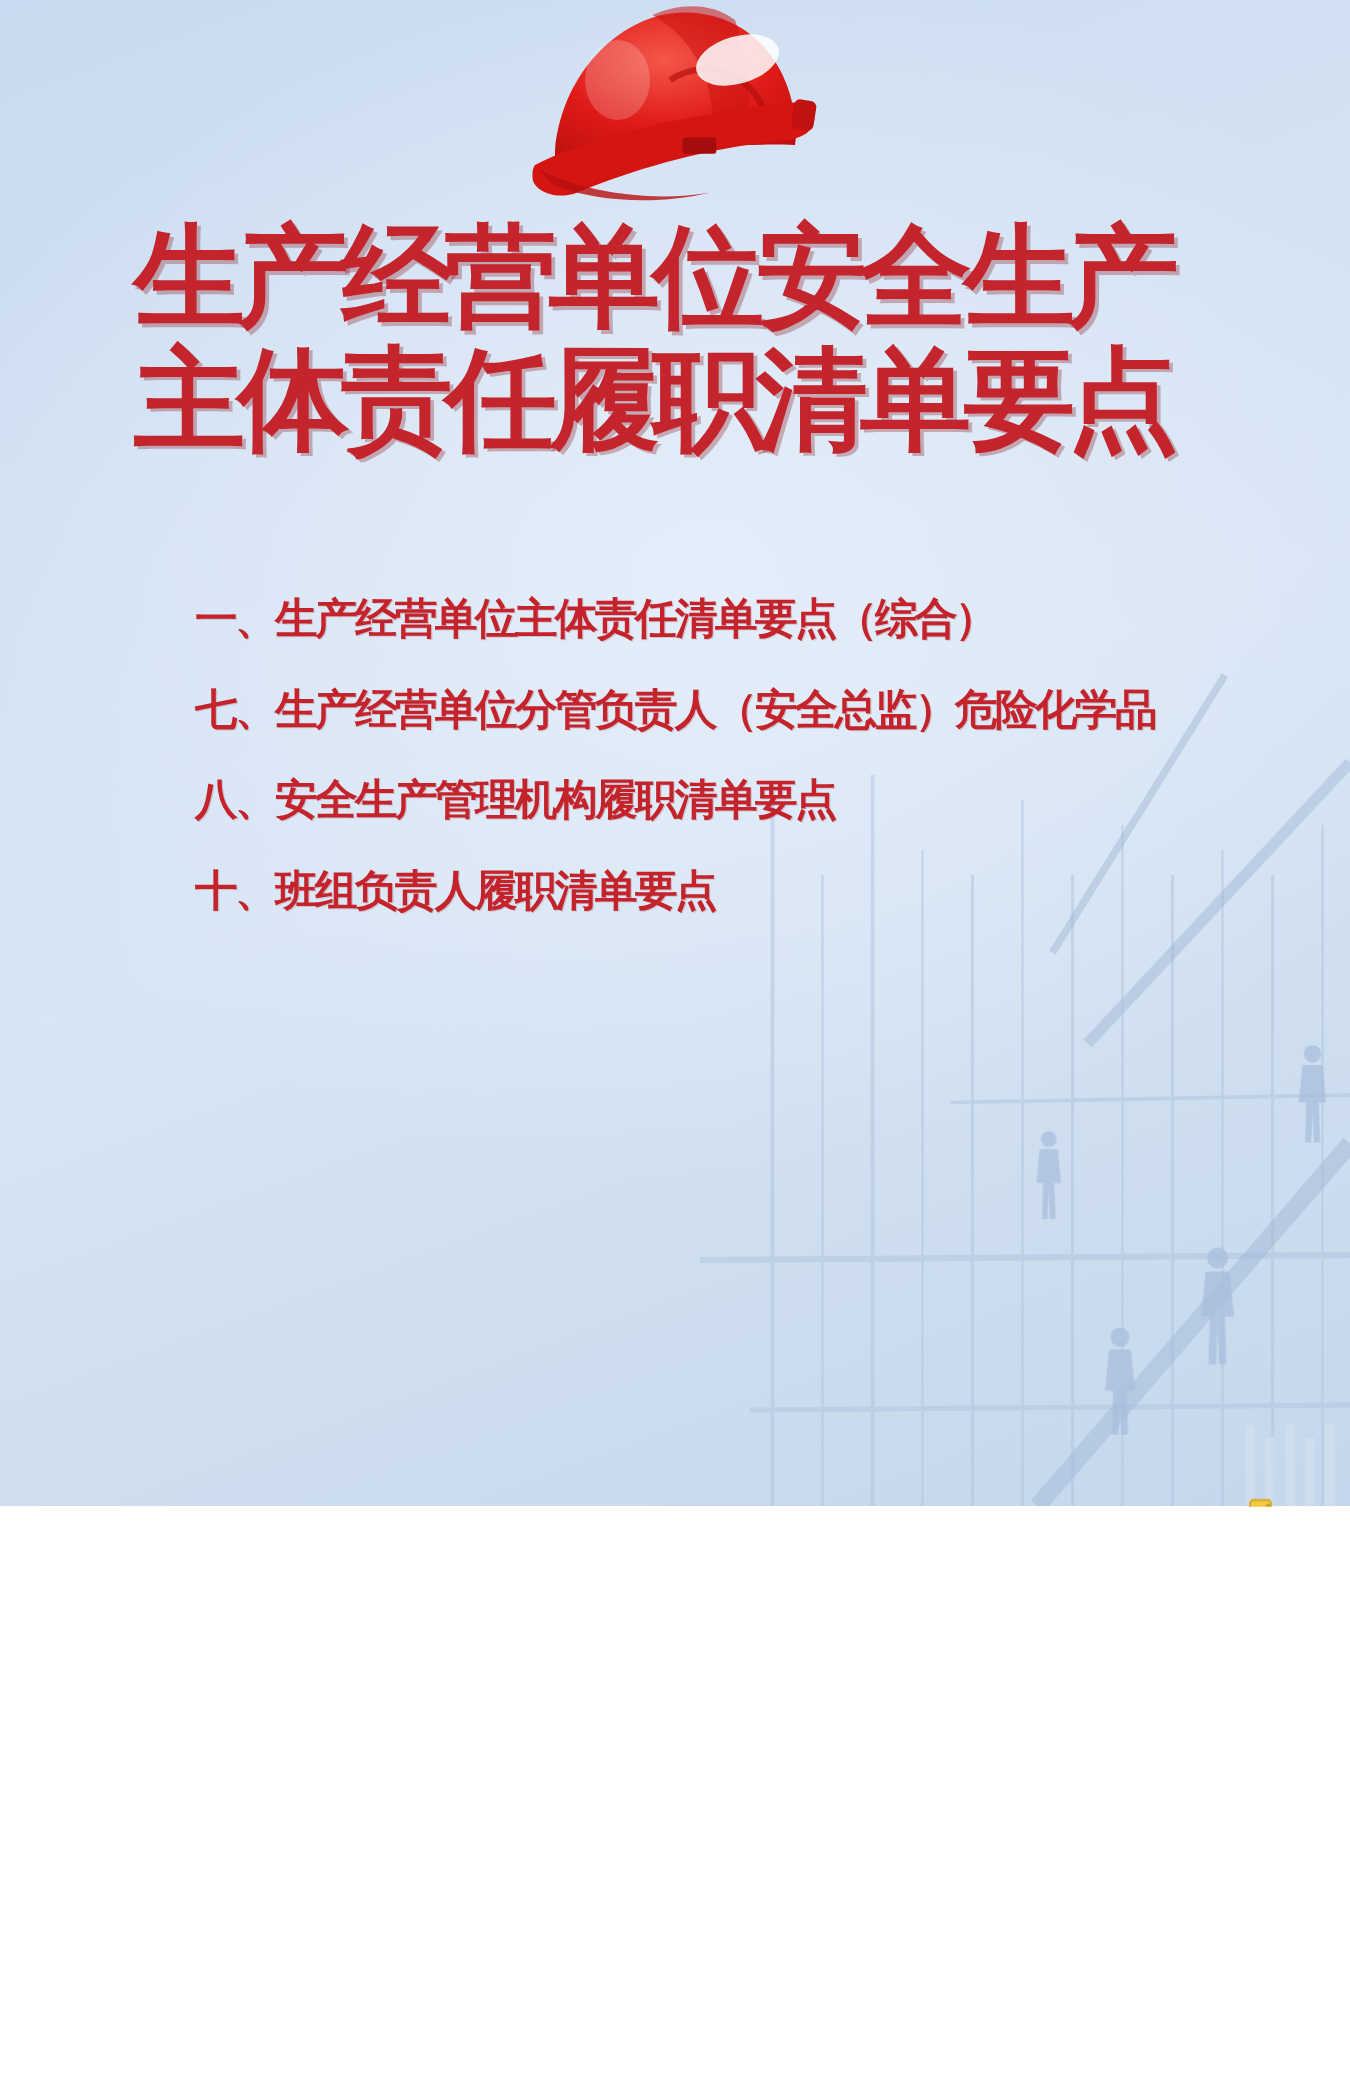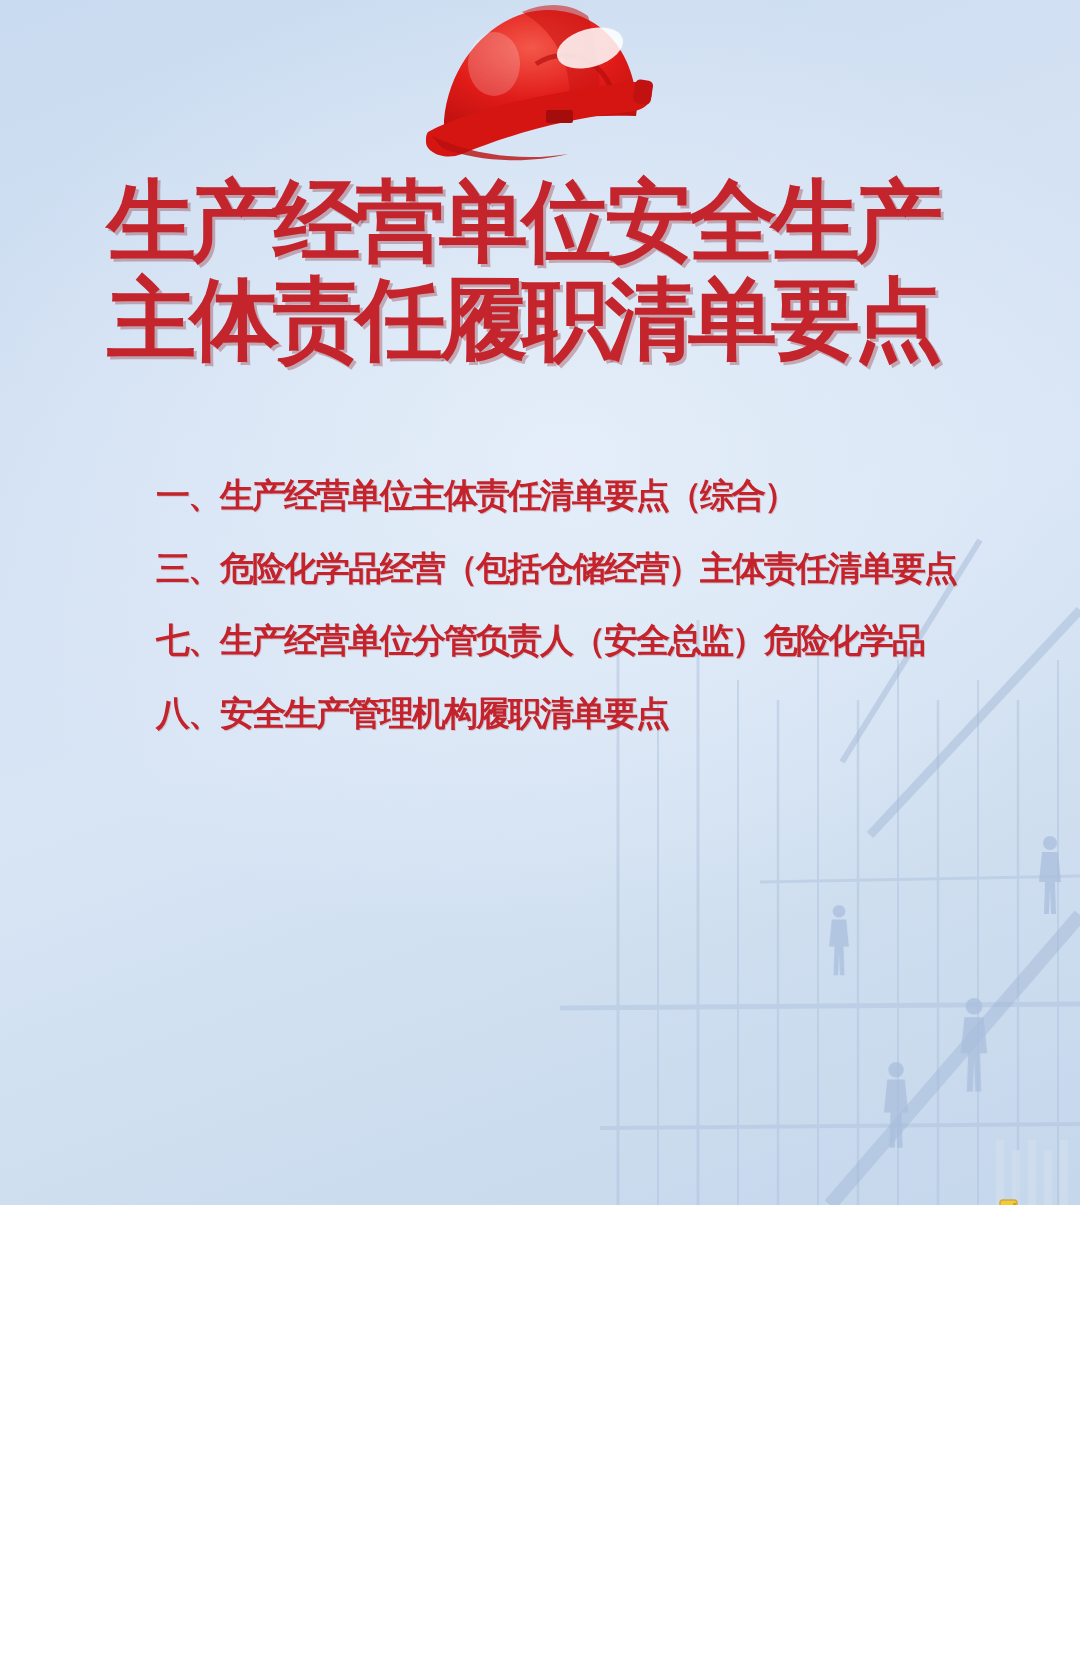--- a/index.html
+++ b/index.html
@@ -193,23 +193,23 @@
     </svg>
   </div>
 
   <div class="title-block">
     <div class="title-line">生产经营单位安全生产</div>
     <div class="title-line">主体责任履职清单要点</div>
   </div>
 
   <ol class="duty-list">
     <li>一、生产经营单位主体责任清单要点（综合）</li>
-    <li>三、危险化学品经营（包括仓储经营）主体责任清单要点</li>
     <li>七、生产经营单位分管负责人（安全总监）危险化学品</li>
     <li>八、安全生产管理机构履职清单要点</li>
+    <li>十、班组负责人履职清单要点</li>
   </ol>
 
   <div class="worker-wrap">
     <svg width="250" height="476" viewBox="0 0 250 476">
 
       <g>
         <path d="M190,262 C222,276 234,316 226,352 C220,378 204,390 190,386 C176,380 172,352 176,322 C179,298 182,276 190,262 Z" fill="#f5f8fc"></path>
         <path d="M196,300 C214,286 220,268 212,250 L190,240 L178,268 Z" fill="#f5f8fc"></path>
       </g>
 

